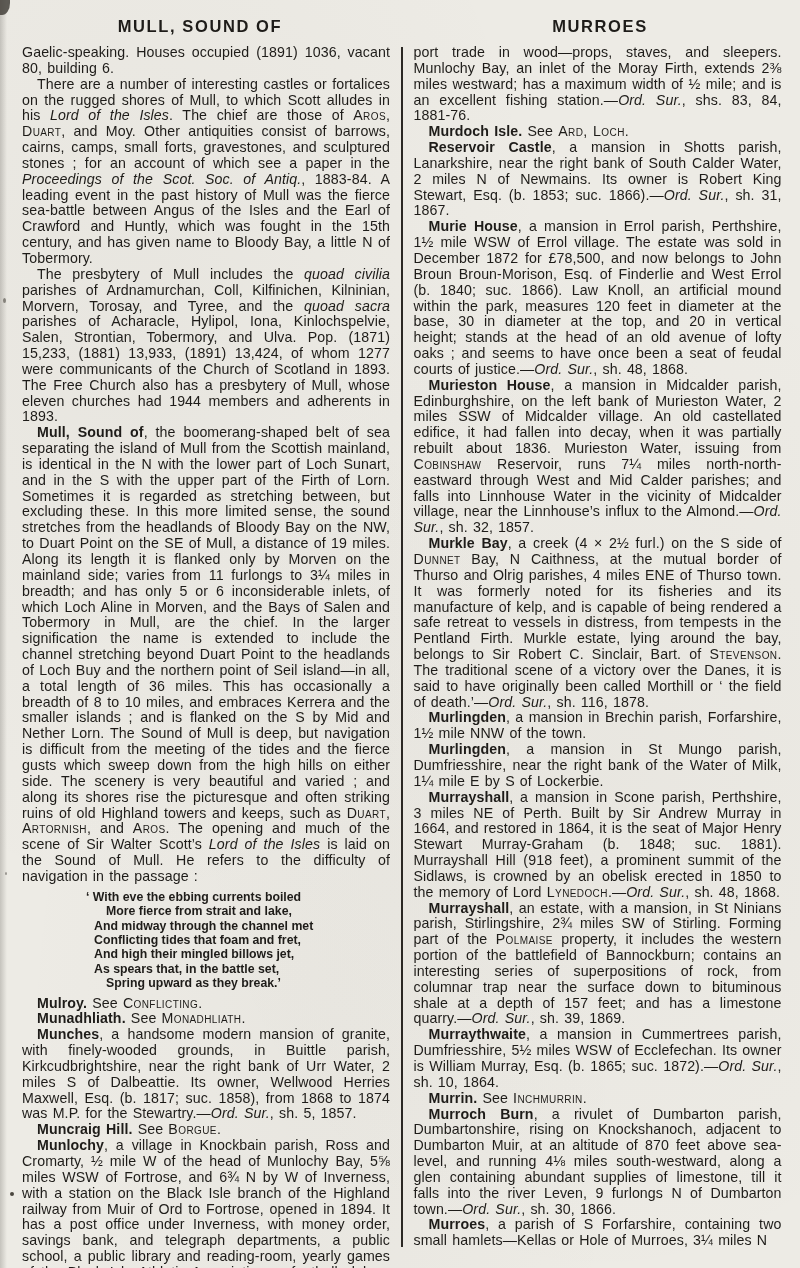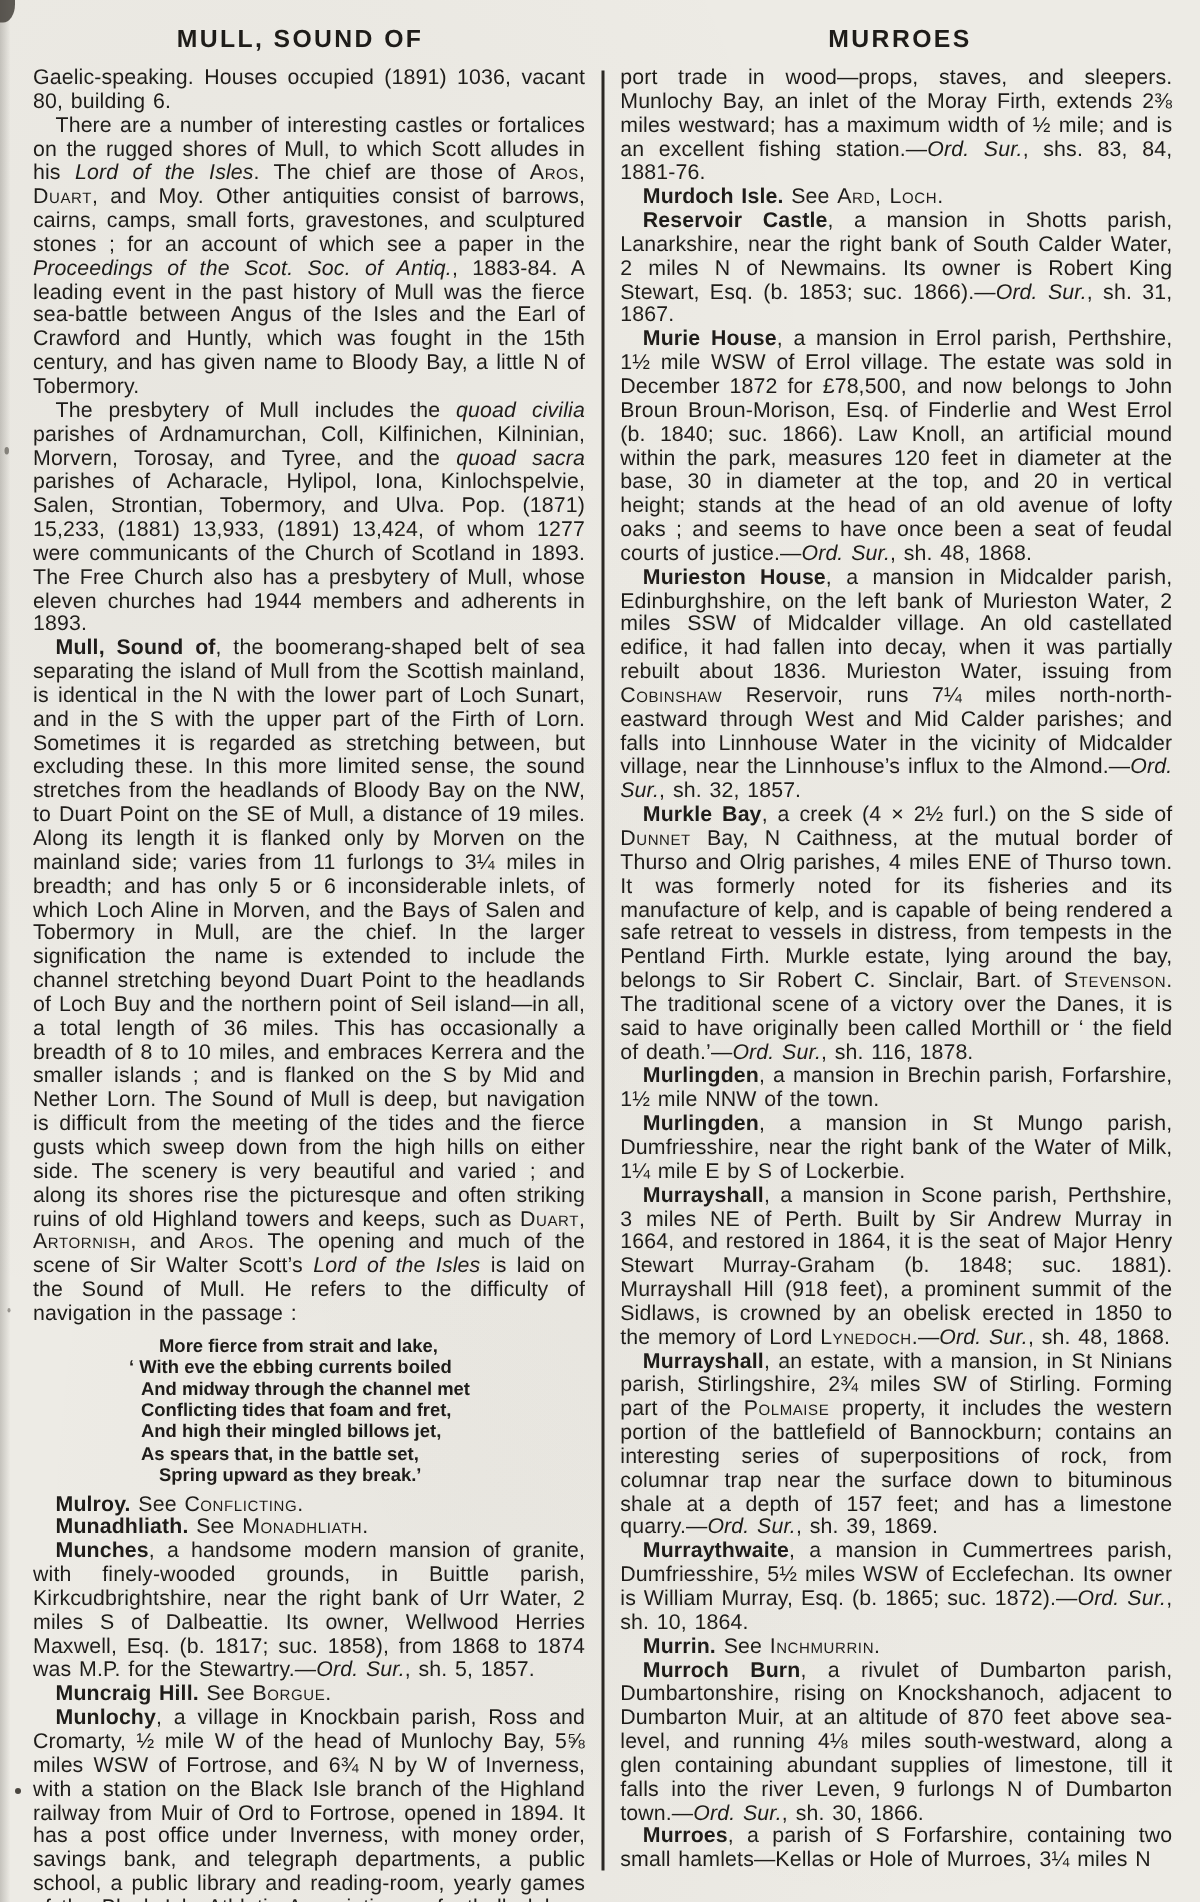--- a/index.html
+++ b/index.html
@@ -72,22 +72,22 @@
     <div class="hd">MURROES</div>
   </div>
 
   <div class="columns">
     <div class="col">
         <p class="para noindent"><span class="run-p">Gaelic-speaking.  Houses occupied (1891) 1036, vacant 80, building 6.</span></p>
         <p class="para"><span class="run-p">There are a number of interesting castles or fortalices on the rugged shores of Mull, to which Scott alludes in his </span><span class="run-i">Lord of the Isles</span><span class="run-p">.  The chief are those of </span><span class="run-sc">Aros</span><span class="run-p">, </span><span class="run-sc">Duart</span><span class="run-p">, and Moy.  Other antiquities consist of barrows, cairns, camps, small forts, gravestones, and sculptured stones ; for an account of which see a paper in the </span><span class="run-i">Proceedings of the Scot. Soc. of Antiq.</span><span class="run-p">, 1883-84.  A leading event in the past history of Mull was the fierce sea-battle between Angus of the Isles and the Earl of Crawford and Huntly, which was fought in the 15th century, and has given name to Bloody Bay, a little N of Tobermory.</span></p>
         <p class="para"><span class="run-p">The presbytery of Mull includes the </span><span class="run-i">quoad civilia</span><span class="run-p"> parishes of Ardnamurchan, Coll, Kilfinichen, Kilninian, Morvern, Torosay, and Tyree, and the </span><span class="run-i">quoad sacra</span><span class="run-p"> parishes of Acharacle, Hylipol, Iona, Kinlochspelvie, Salen, Strontian, Tobermory, and Ulva.  Pop. (1871) 15,233, (1881) 13,933, (1891) 13,424, of whom 1277 were communicants of the Church of Scotland in 1893.  The Free Church also has a presbytery of Mull, whose eleven churches had 1944 members and adherents in 1893.</span></p>
         <p class="para"><span class="run-b">Mull, Sound of</span><span class="run-p">, the boomerang-shaped belt of sea separating the island of Mull from the Scottish mainland, is identical in the N with the lower part of Loch Sunart, and in the S with the upper part of the Firth of Lorn.  Sometimes it is regarded as stretching between, but excluding these.  In this more limited sense, the sound stretches from the headlands of Bloody Bay on the NW, to Duart Point on the SE of Mull, a distance of 19 miles.  Along its length it is flanked only by Morven on the mainland side; varies from 11 furlongs to 3¼ miles in breadth; and has only 5 or 6 inconsiderable inlets, of which Loch Aline in Morven, and the Bays of Salen and Tobermory in Mull, are the chief.  In the larger signification the name is extended to include the channel stretching beyond Duart Point to the headlands of Loch Buy and the northern point of Seil island—in all, a total length of 36 miles.  This has occasionally a breadth of 8 to 10 miles, and embraces Kerrera and the smaller islands ; and is flanked on the S by Mid and Nether Lorn.  The Sound of Mull is deep, but navigation is difficult from the meeting of the tides and the fierce gusts which sweep down from the high hills on either side.  The scenery is very beautiful and varied ; and along its shores rise the picturesque and often striking ruins of old Highland towers and keeps, such as </span><span class="run-sc">Duart</span><span class="run-p">, </span><span class="run-sc">Artornish</span><span class="run-p">, and </span><span class="run-sc">Aros</span><span class="run-p">.  The opening and much of the scene of Sir Walter Scott’s </span><span class="run-i">Lord of the Isles</span><span class="run-p"> is laid on the Sound of Mull.  He refers to the difficulty of navigation in the passage :</span></p>
         <div class="verse">
+          <div class="verse-line ind0">‘ With eve the ebbing currents boiled</div>
           <div class="verse-line ind2">More fierce from strait and lake,</div>
-          <div class="verse-line ind0">‘ With eve the ebbing currents boiled</div>
           <div class="verse-line ind1">And midway through the channel met</div>
           <div class="verse-line ind1">Conflicting tides that foam and fret,</div>
           <div class="verse-line ind1">And high their mingled billows jet,</div>
           <div class="verse-line ind1">As spears that, in the battle set,</div>
           <div class="verse-line ind2">Spring upward as they break.’</div>
         </div>
         <p class="para"><span class="run-b">Mulroy.</span><span class="run-p">  See </span><span class="run-sc">Conflicting</span><span class="run-p">.</span></p>
         <p class="para"><span class="run-b">Munadhliath.</span><span class="run-p">  See </span><span class="run-sc">Monadhliath</span><span class="run-p">.</span></p>
         <p class="para"><span class="run-b">Munches</span><span class="run-p">, a handsome modern mansion of granite, with finely-wooded grounds, in Buittle parish, Kirkcudbrightshire, near the right bank of Urr Water, 2 miles S of Dalbeattie.  Its owner, Wellwood Herries Maxwell, Esq. (b. 1817; suc. 1858), from 1868 to 1874 was M.P. for the Stewartry.—</span><span class="run-i">Ord. Sur.</span><span class="run-p">, sh. 5, 1857.</span></p>
         <p class="para"><span class="run-b">Muncraig Hill.</span><span class="run-p">  See </span><span class="run-sc">Borgue</span><span class="run-p">.</span></p>

